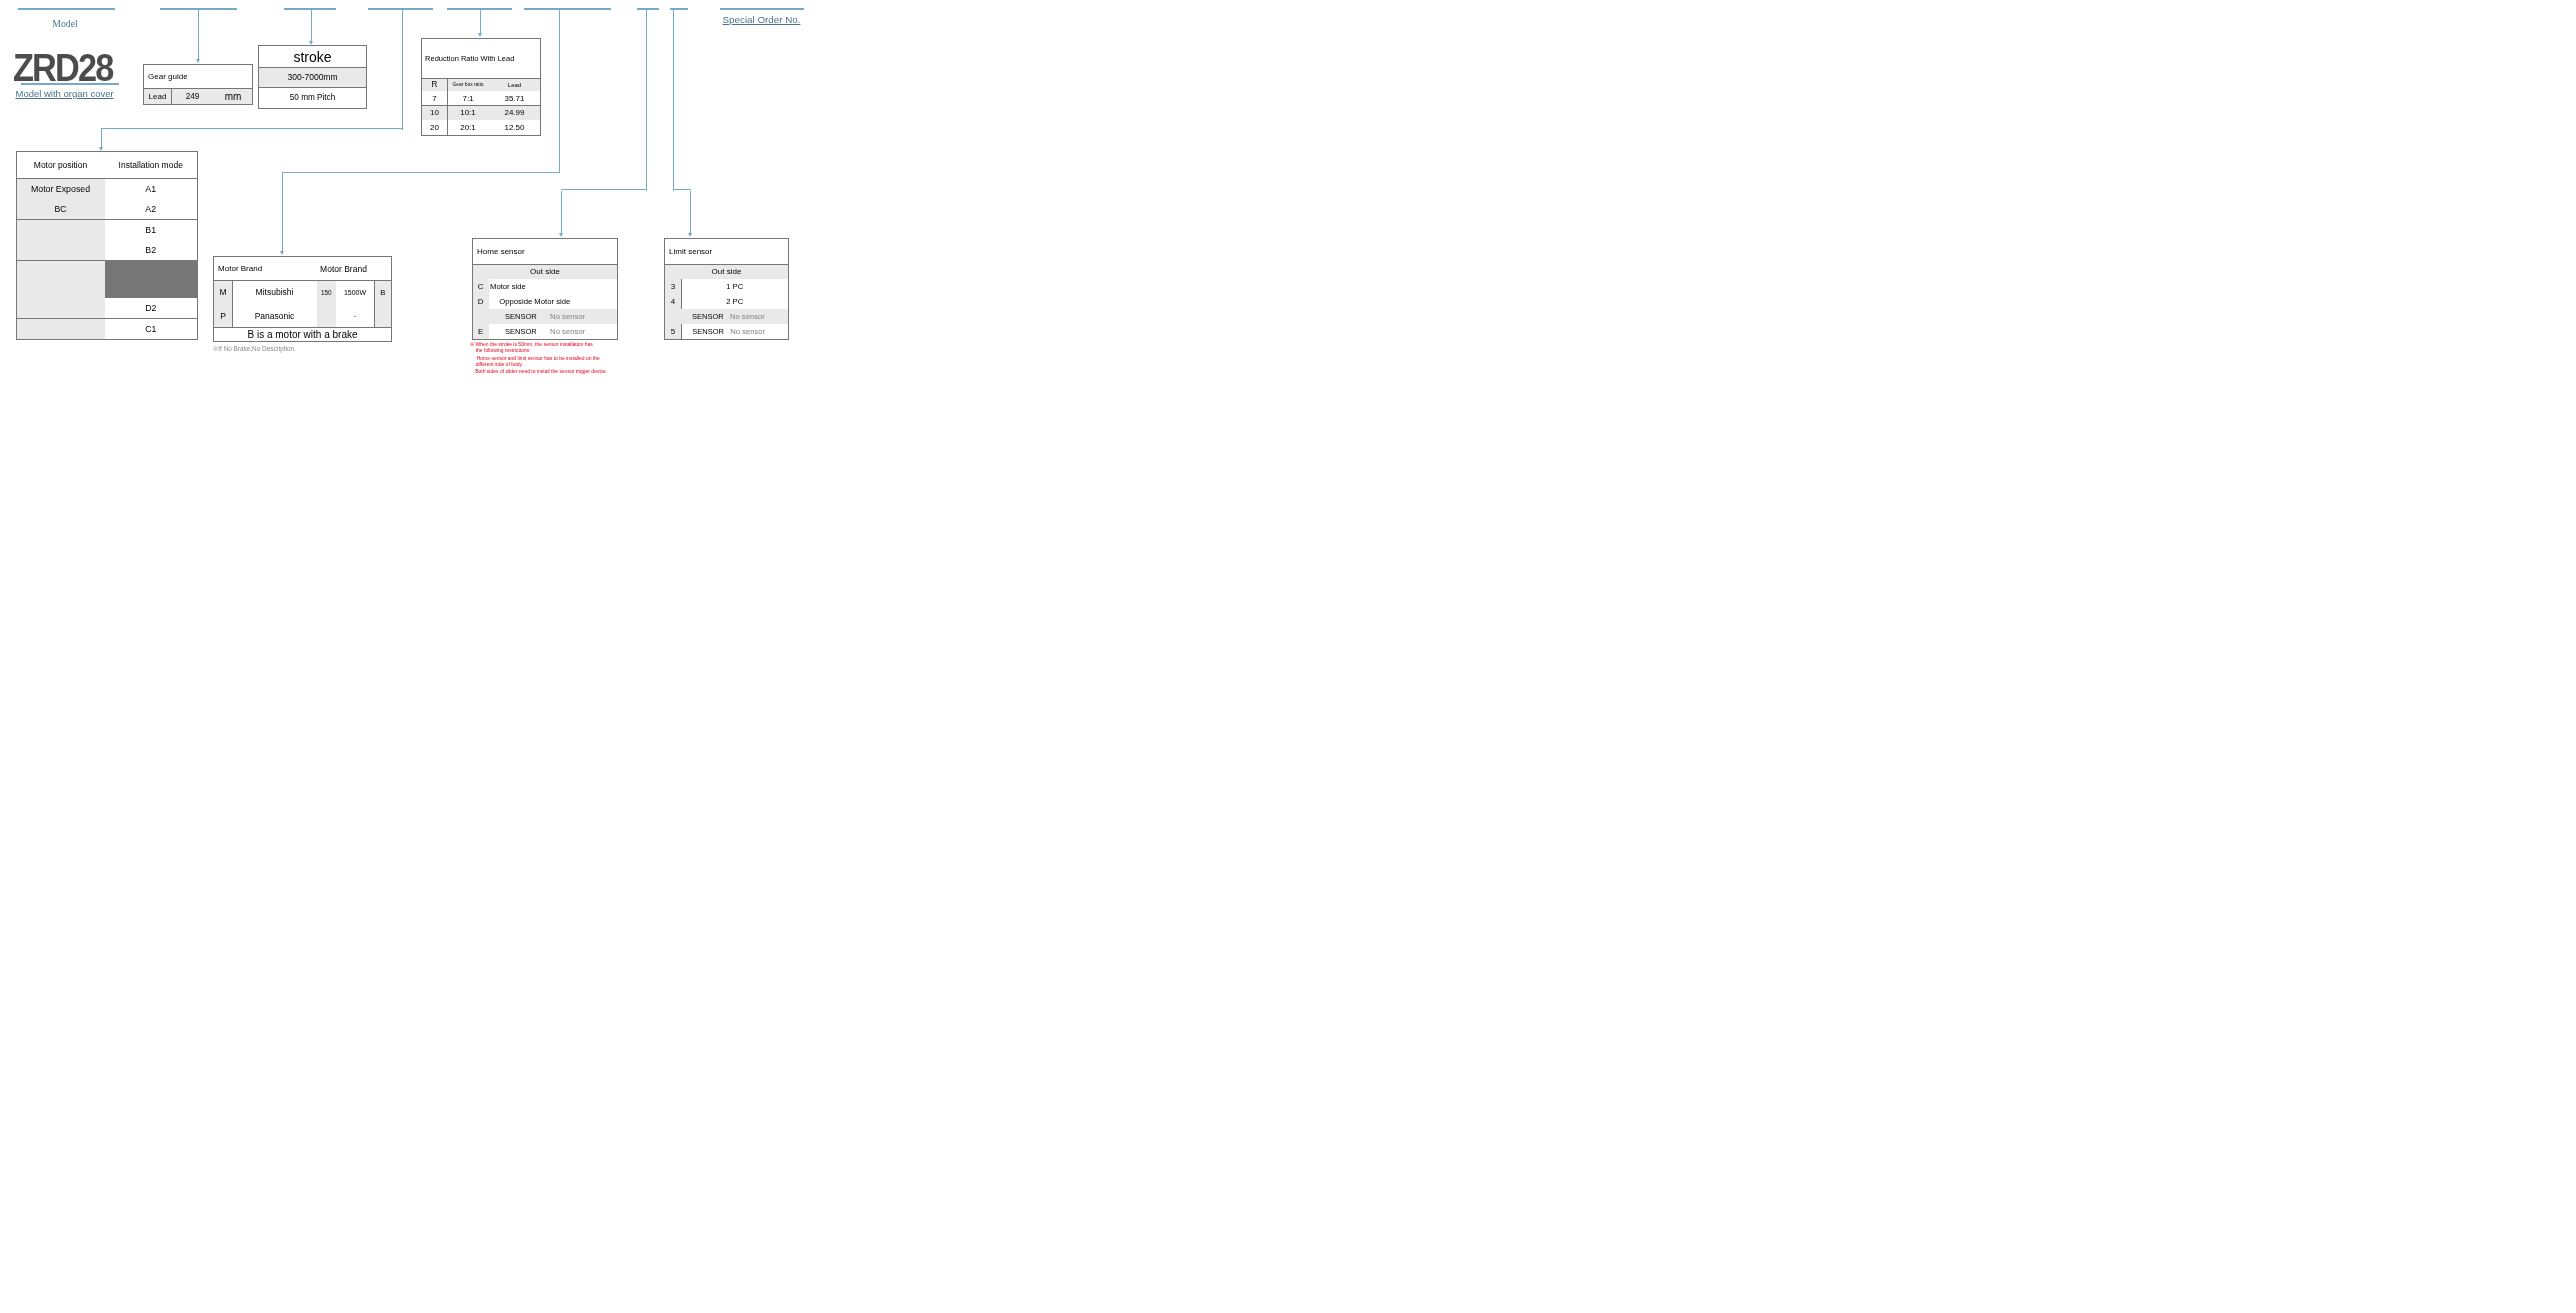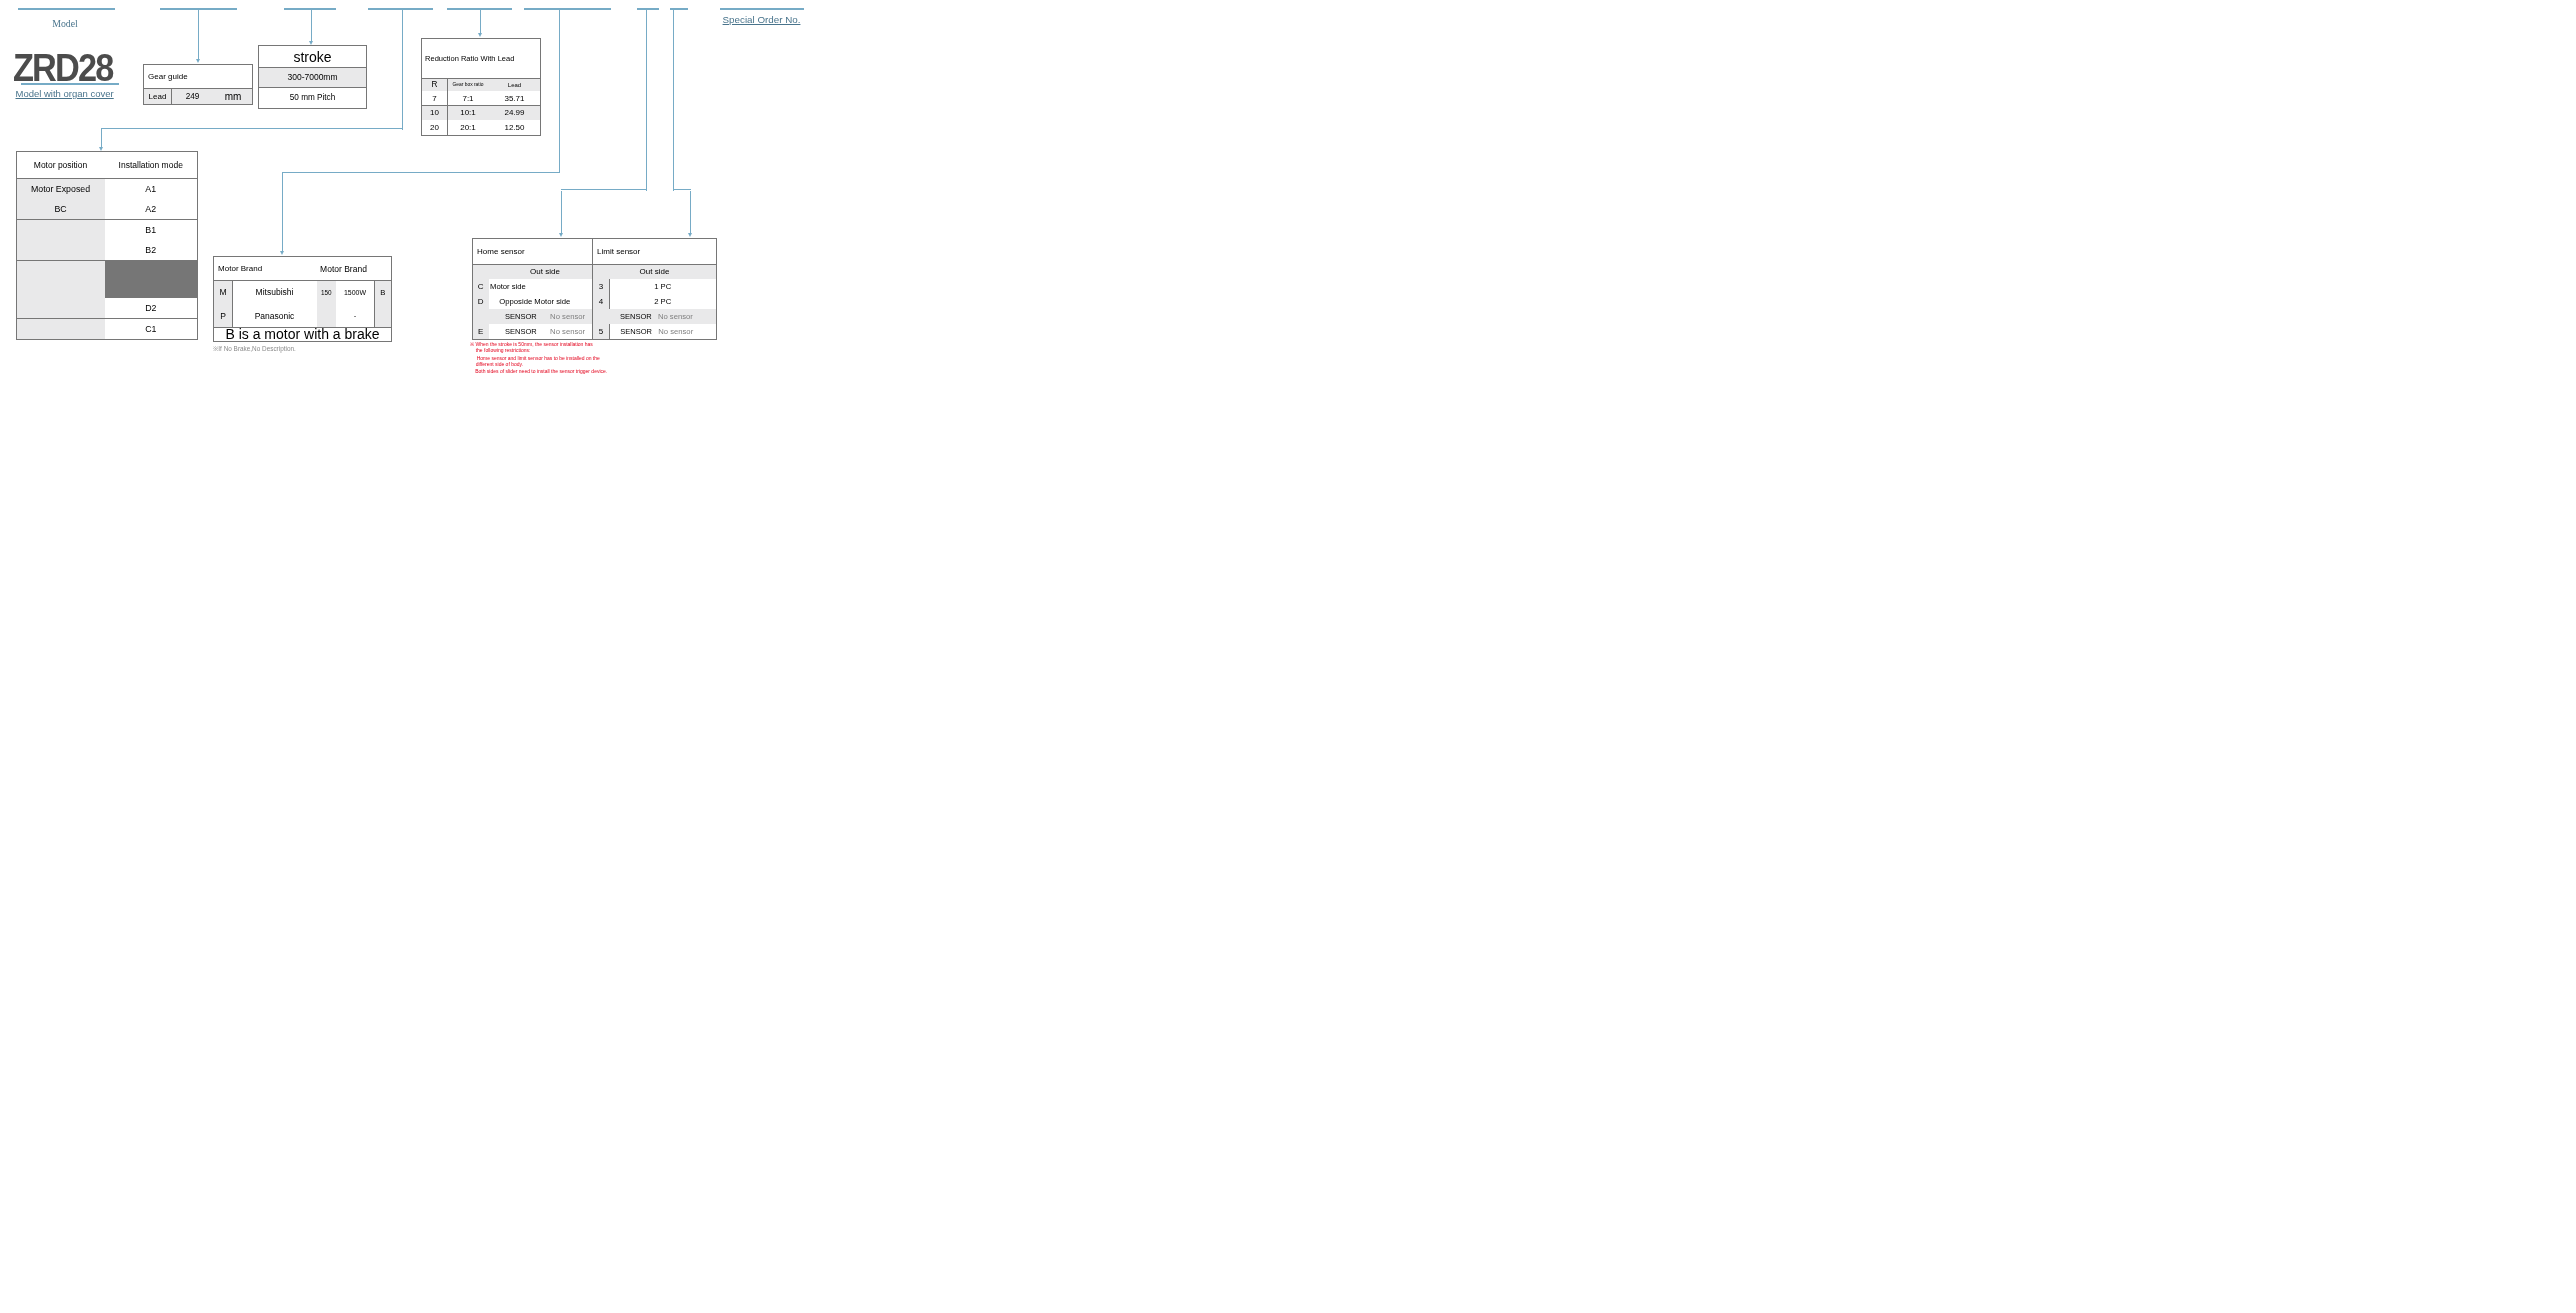--- a/index.html
+++ b/index.html
@@ -148,21 +148,21 @@
     <div class="c gray" style="font-size:6.4px;">150</div>
     <div class="c" style="font-size:7px;">1500W</div>
     <div class="c gray" style="font-size:7.7px;">B</div>
 
     <div class="c gray" style="font-size:8.5px;">P</div>
     <div class="c" style="font-size:8.5px;">Panasonic</div>
     <div class="c gray"></div>
     <div class="c" style="font-size:7.7px;">-</div>
     <div class="c gray"></div>
 
-    <div class="c span-all" style="font-size:14px;">B is a motor with a brake</div>
+    <div class="c span-all" style="font-size:10px;">B is a motor with a brake</div>
   </div>
   <div class="abs" style="left:213px;top:344px;font-size:6.4px;color:#8a8a8a;">※If No Brake,No Description.</div>
 
   <div class="tbl" style="left:472px;top:238px;width:144px;height:100px;grid-template-columns:15.5px 1fr;grid-template-rows:25px 14.4px 14.4px 14.4px 14.4px 1fr;">
     <div class="c left teal title-cell span-all">Home sensor</div>
     <div class="c gray graytxt span-all">Out side</div>
 
     <div class="c gray">C</div>
     <div class="c left graytxt" style="font-size:7.7px;padding-left:1px;">Motor side</div>
     <div class="c gray">D</div>
@@ -173,21 +173,21 @@
       <span style="font-size:7.7px;color:#808080;margin-left:13.4px;">No sensor</span>
     </div>
 
     <div class="c gray">E</div>
     <div class="c left" style="padding-left:16px;">
       <span style="font-size:7.5px;color:#000;">SENSOR</span>
       <span style="font-size:7.7px;color:#808080;margin-left:13.4px;">No sensor</span>
     </div>
   </div>
 
-  <div class="tbl" style="left:592px;top:238px;width:123px;height:100px;grid-template-columns:16px 1fr;grid-template-rows:25px 14.4px 14.4px 14.4px 14.4px 1fr;">
+  <div class="tbl" style="left:664px;top:238px;width:123px;height:100px;grid-template-columns:16px 1fr;grid-template-rows:25px 14.4px 14.4px 14.4px 14.4px 1fr;">
     <div class="c left teal title-cell span-all">Limit sensor</div>
     <div class="c gray graytxt span-all">Out side</div>
 
     <div class="c gray">3</div>
     <div class="c graytxt" style="font-size:7.7px;">1 PC</div>
     <div class="c gray">4</div>
     <div class="c graytxt" style="font-size:7.7px;">2 PC</div>
 
     <div class="c left gray span-all" style="padding-left:27px;">
       <span style="font-size:7.5px;color:#000;">SENSOR</span>

